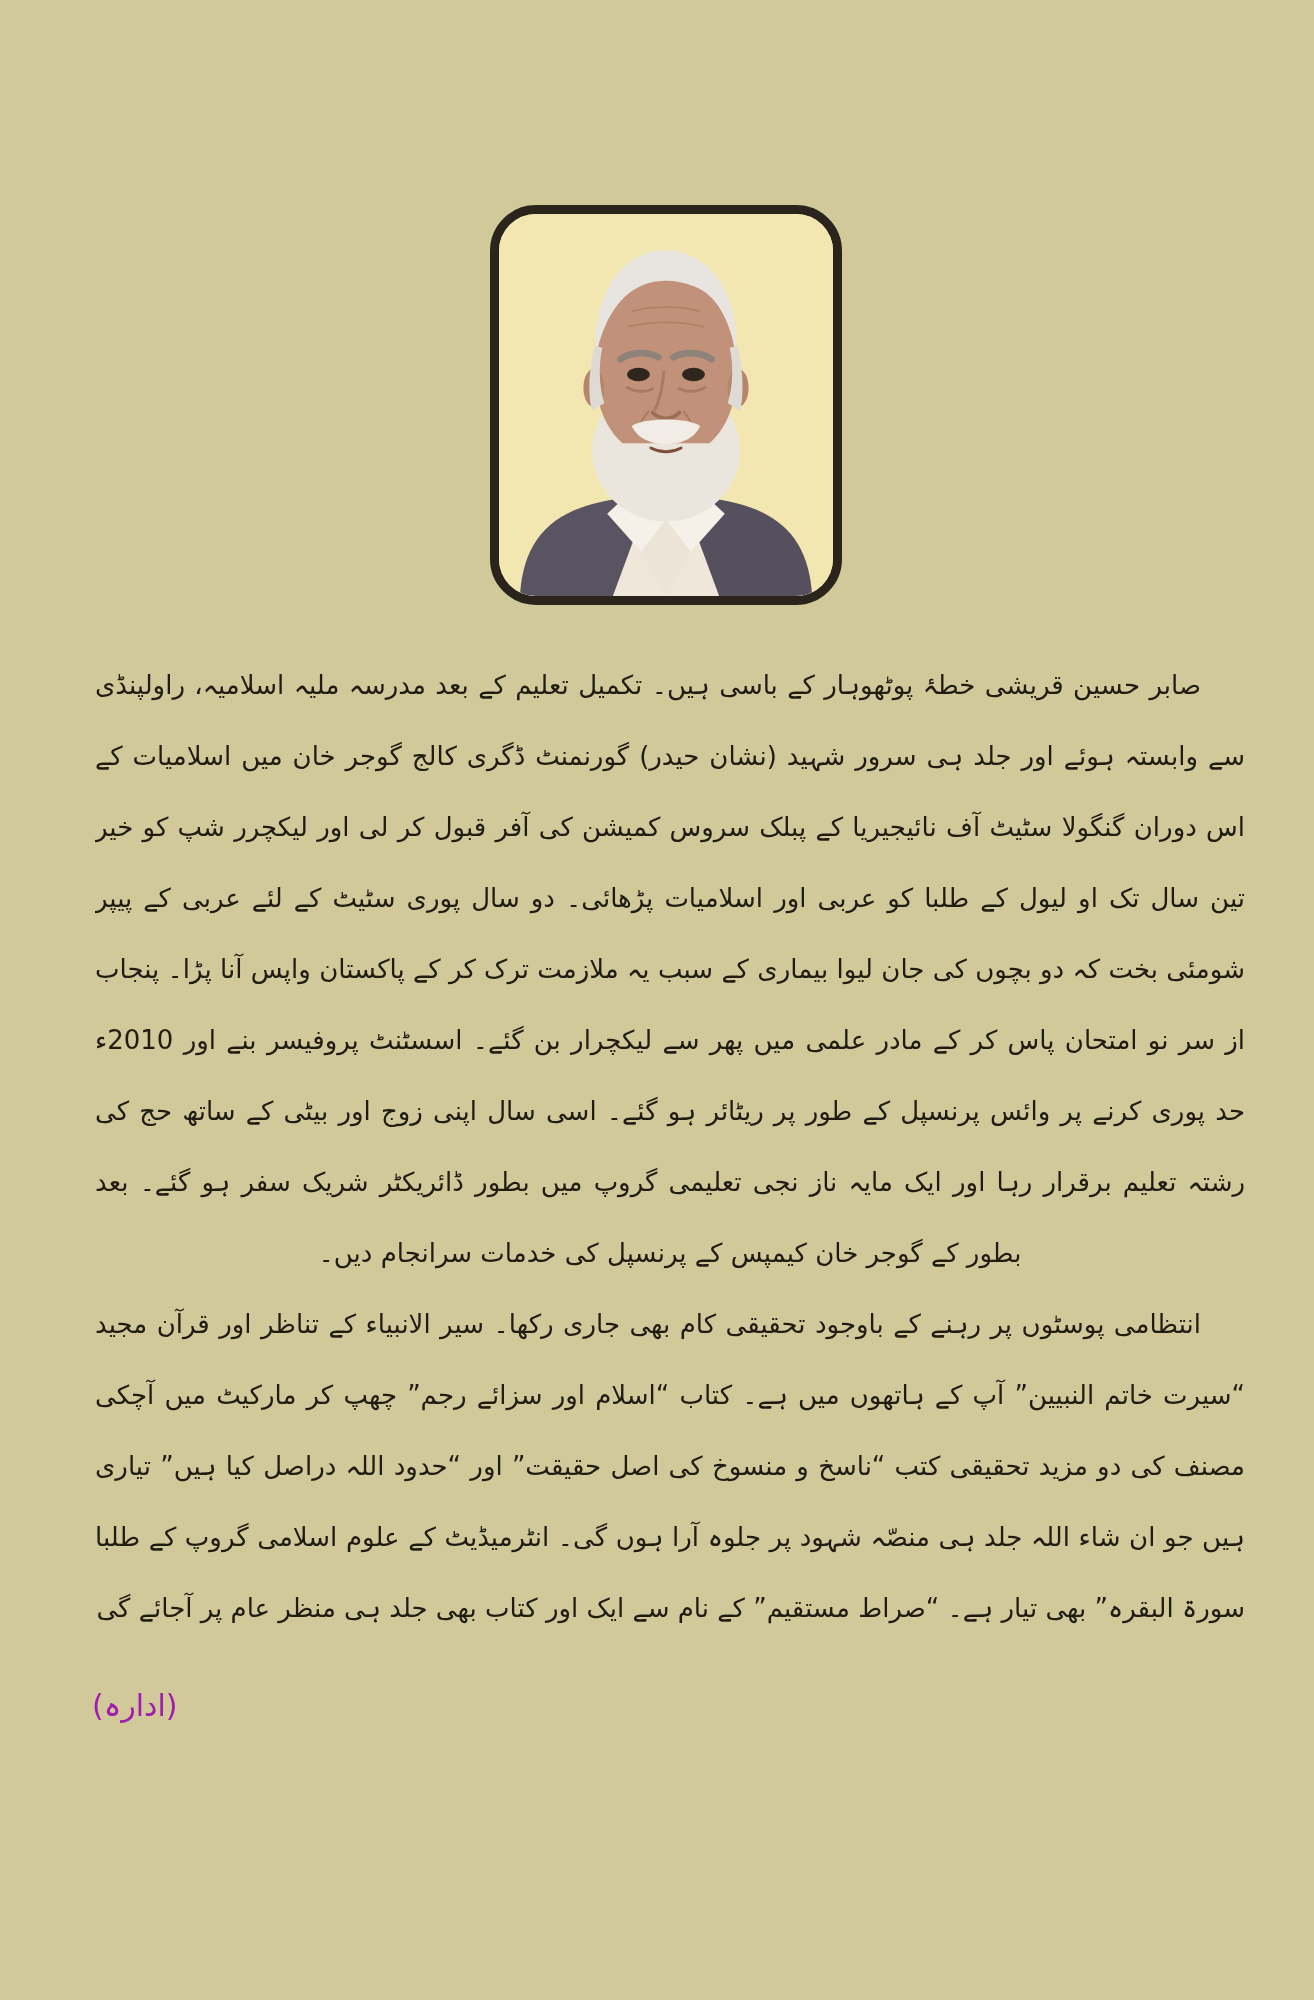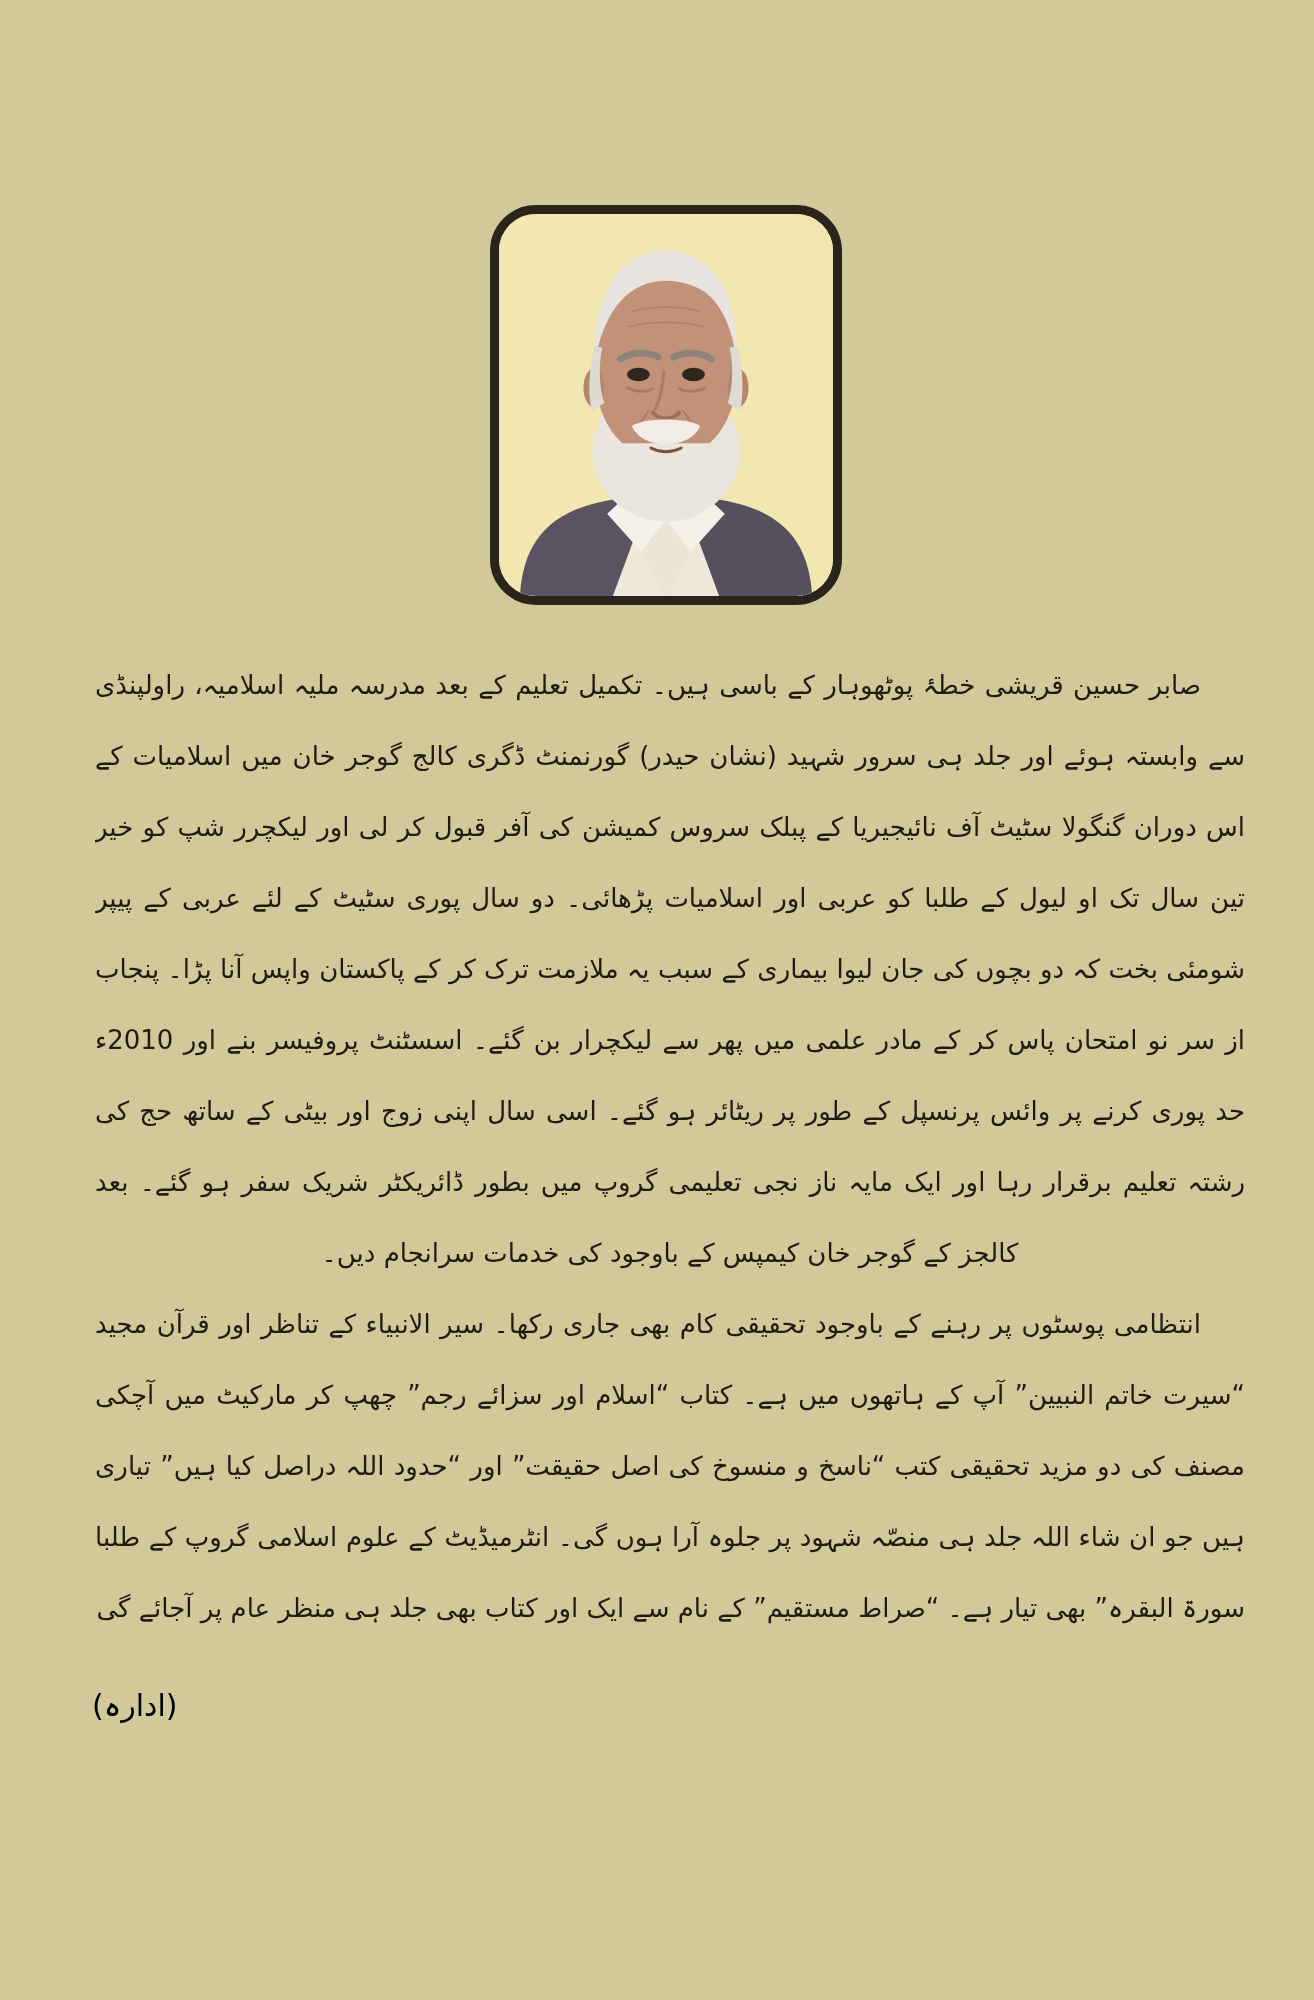--- a/index.html
+++ b/index.html
@@ -52,21 +52,21 @@
   }
   .line.center{text-align:center;}
   .line.start{text-align:right;}
   .line.indent{padding-right:44px;}
   .signature{
     position:absolute;
     left:92px;
     top:1688px;
     direction:rtl;
     font-size:30px;
-    color:#000000;
+    color:#a21caf;
     text-align:right;
   }
 </style>
 </head>
 <body>
 
 <div class="page">
 
   <div class="photo-frame">
     <svg viewBox="0 0 352 400" xmlns="http://www.w3.org/2000/svg" preserveAspectRatio="none">
@@ -118,21 +118,21 @@
 
   <div class="bio">
     <div class="line justify indent">صابر حسین قریشی خطۂ پوٹھوہار کے باسی ہیں۔ تکمیل تعلیم کے بعد مدرسہ ملیہ اسلامیہ، راولپنڈی میں تدریس کے شعبے</div>
     <div class="line justify">سے وابستہ ہوئے اور جلد ہی سرور شہید (نشان حیدر) گورنمنٹ ڈگری کالج گوجر خان میں اسلامیات کے لیکچرار مقرر ہو گئے۔</div>
     <div class="line justify">اس دوران گنگولا سٹیٹ آف نائیجیریا کے پبلک سروس کمیشن کی آفر قبول کر لی اور لیکچرر شپ کو خیر باد کہہ کر نائیجیریا چلے گئے۔</div>
     <div class="line justify">تین سال تک او لیول کے طلبا کو عربی اور اسلامیات پڑھائی۔ دو سال پوری سٹیٹ کے لئے عربی کے پیپر سیٹر بھی رہے لیکن</div>
     <div class="line justify">شومئی بخت کہ دو بچوں کی جان لیوا بیماری کے سبب یہ ملازمت ترک کر کے پاکستان واپس آنا پڑا۔ پنجاب پبلک سروس کمیشن کا</div>
     <div class="line justify">از سر نو امتحان پاس کر کے مادر علمی میں پھر سے لیکچرار بن گئے۔ اسسٹنٹ پروفیسر بنے اور 2010ء میں ساٹھ سالہ عمر کی</div>
     <div class="line justify">حد پوری کرنے پر وائس پرنسپل کے طور پر ریٹائر ہو گئے۔ اسی سال اپنی زوج اور بیٹی کے ساتھ حج کی سعادت حاصل کی۔</div>
     <div class="line justify">رشتہ تعلیم برقرار رہا اور ایک مایہ ناز نجی تعلیمی گروپ میں بطور ڈائریکٹر شریک سفر ہو گئے۔ بعد ازاں کچھ عرصہ بیسٹ گروپ آف</div>
-    <div class="line center">کالجز کے گوجر خان کیمپس کے باوجود کی خدمات سرانجام دیں۔</div>
+    <div class="line center">بطور کے گوجر خان کیمپس کے پرنسپل کی خدمات سرانجام دیں۔</div>
     <div class="line justify indent">انتظامی پوسٹوں پر رہنے کے باوجود تحقیقی کام بھی جاری رکھا۔ سیر الانبیاء کے تناظر اور قرآن مجید کی روشنی میں</div>
     <div class="line justify">“سیرت خاتم النبیین” آپ کے ہاتھوں میں ہے۔ کتاب “اسلام اور سزائے رجم” چھپ کر مارکیٹ میں آچکی ہے۔</div>
     <div class="line justify">مصنف کی دو مزید تحقیقی کتب “ناسخ و منسوخ کی اصل حقیقت” اور “حدود اللہ دراصل کیا ہیں” تیاری کے مراحل سے گزر رہی</div>
     <div class="line justify">ہیں جو ان شاء اللہ جلد ہی منصّہ شہود پر جلوہ آرا ہوں گی۔ انٹرمیڈیٹ کے علوم اسلامی گروپ کے طلبا کے لئے “آسان تفسیر</div>
     <div class="line start">سورۃ البقرہ” بھی تیار ہے۔ “صراط مستقیم” کے نام سے ایک اور کتاب بھی جلد ہی منظر عام پر آجائے گی۔</div>
   </div>
 
   <div class="signature">(ادارہ)</div>
 
 </div>

